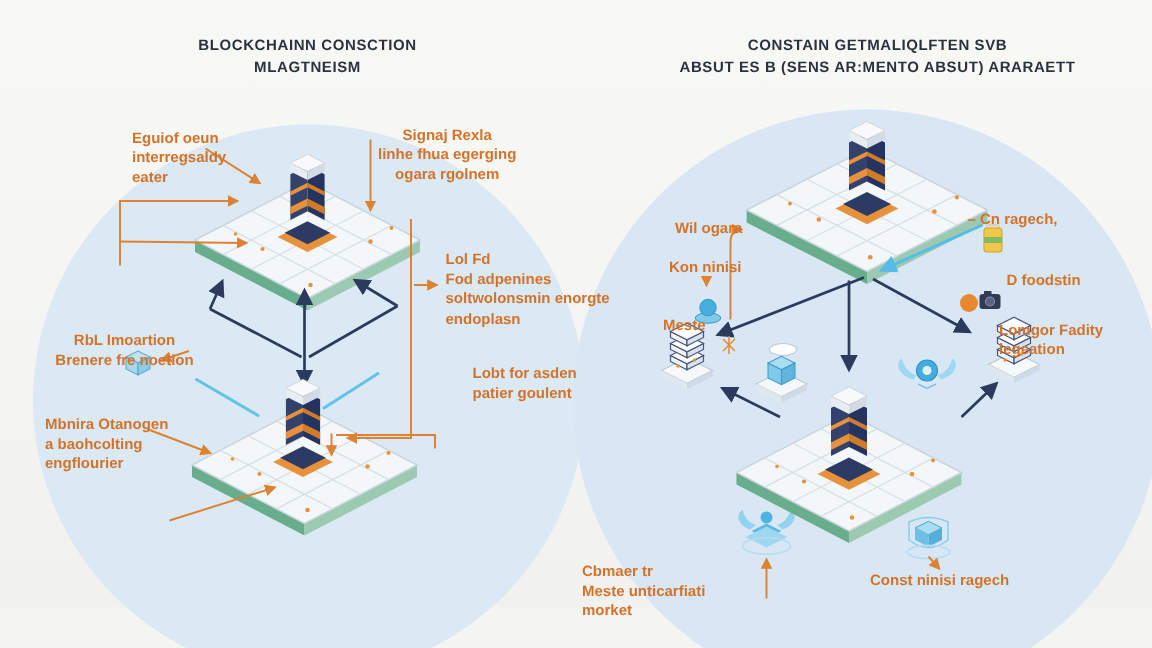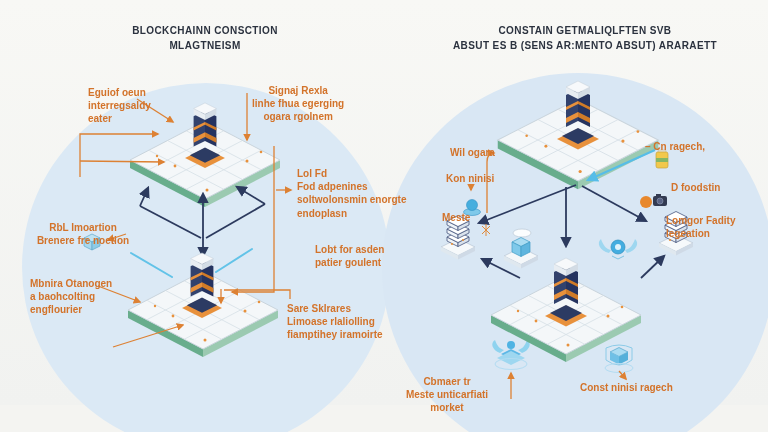--- a/index.html
+++ b/index.html
@@ -5,21 +5,21 @@
   html,body{margin:0;padding:0;}
   body{width:768px;height:432px;overflow:hidden;background:#f4f4f1;font-family:"Liberation Sans",sans-serif;}
   #stage{position:relative;width:768px;height:405px;background:linear-gradient(#f8f8f5,#f1f2f0);}
   .circle{position:absolute;border-radius:50%;}
   #left-circle{left:22px;top:83px;width:368px;height:368px;background:#dbe9f5;}
   #right-circle{left:382px;top:73px;width:392px;height:392px;background:#d9e7f4;}
   #diagram-svg{position:absolute;left:0;top:0;}
   .title{position:absolute;color:#2b323f;font-weight:bold;font-size:10px;line-height:1.45;letter-spacing:.4px;text-align:center;white-space:pre-line;}
   .lbl{position:absolute;color:#d3732a;font-size:10px;font-weight:600;line-height:1.32;white-space:pre-line;}
   .lbl.center{text-align:center;margin-top:40px;}
-  .lbl.right{text-align:center;}
+  .lbl.right{text-align:left;}
 </style>
 </head>
 <body>
 
 <div id="stage">
 
   <div id="left-circle" class="circle"></div>
   <div id="right-circle" class="circle"></div>
 
   <svg id="diagram-svg" width="768" height="432" viewBox="0 0 768 432">
@@ -255,23 +255,20 @@
 Brenere fre noetion</div>
   <div class="lbl" style="left:297px;top:167px;">Lol Fd
 Fod adpenines
 soltwolonsmin enorgte
 endoplasn</div>
   <div class="lbl" style="left:30px;top:277px;">Mbnira Otanogen
 a baohcolting
 engflourier</div>
   <div class="lbl" style="left:287px;top:243px;margin-left:28px;">Lobt for asden
 patier goulent</div>
-  <div class="lbl" style="left:287px;top:302px;">Sare Sklrares
-Limoase rlaliolling
-fiamptihey iramoirte</div>
 
   <div class="lbl" style="left:450px;top:146px;">Wil ogara</div>
   <div class="lbl" style="left:446px;top:172px;">Kon ninisi</div>
   <div class="lbl" style="left:442px;top:211px;">Meste</div>
   <div class="lbl" style="left:645px;top:140px;">– Cn ragech,</div>
   <div class="lbl" style="left:655px;top:181px;margin-left:16px;">D foodstin</div>
   <div class="lbl" style="left:666px;top:214px;">Lomgor Fadity
 legeation</div>
   <div class="lbl right" style="left:388px;top:375px;width:118px;">Cbmaer tr
 Meste unticarfiati morket</div>

